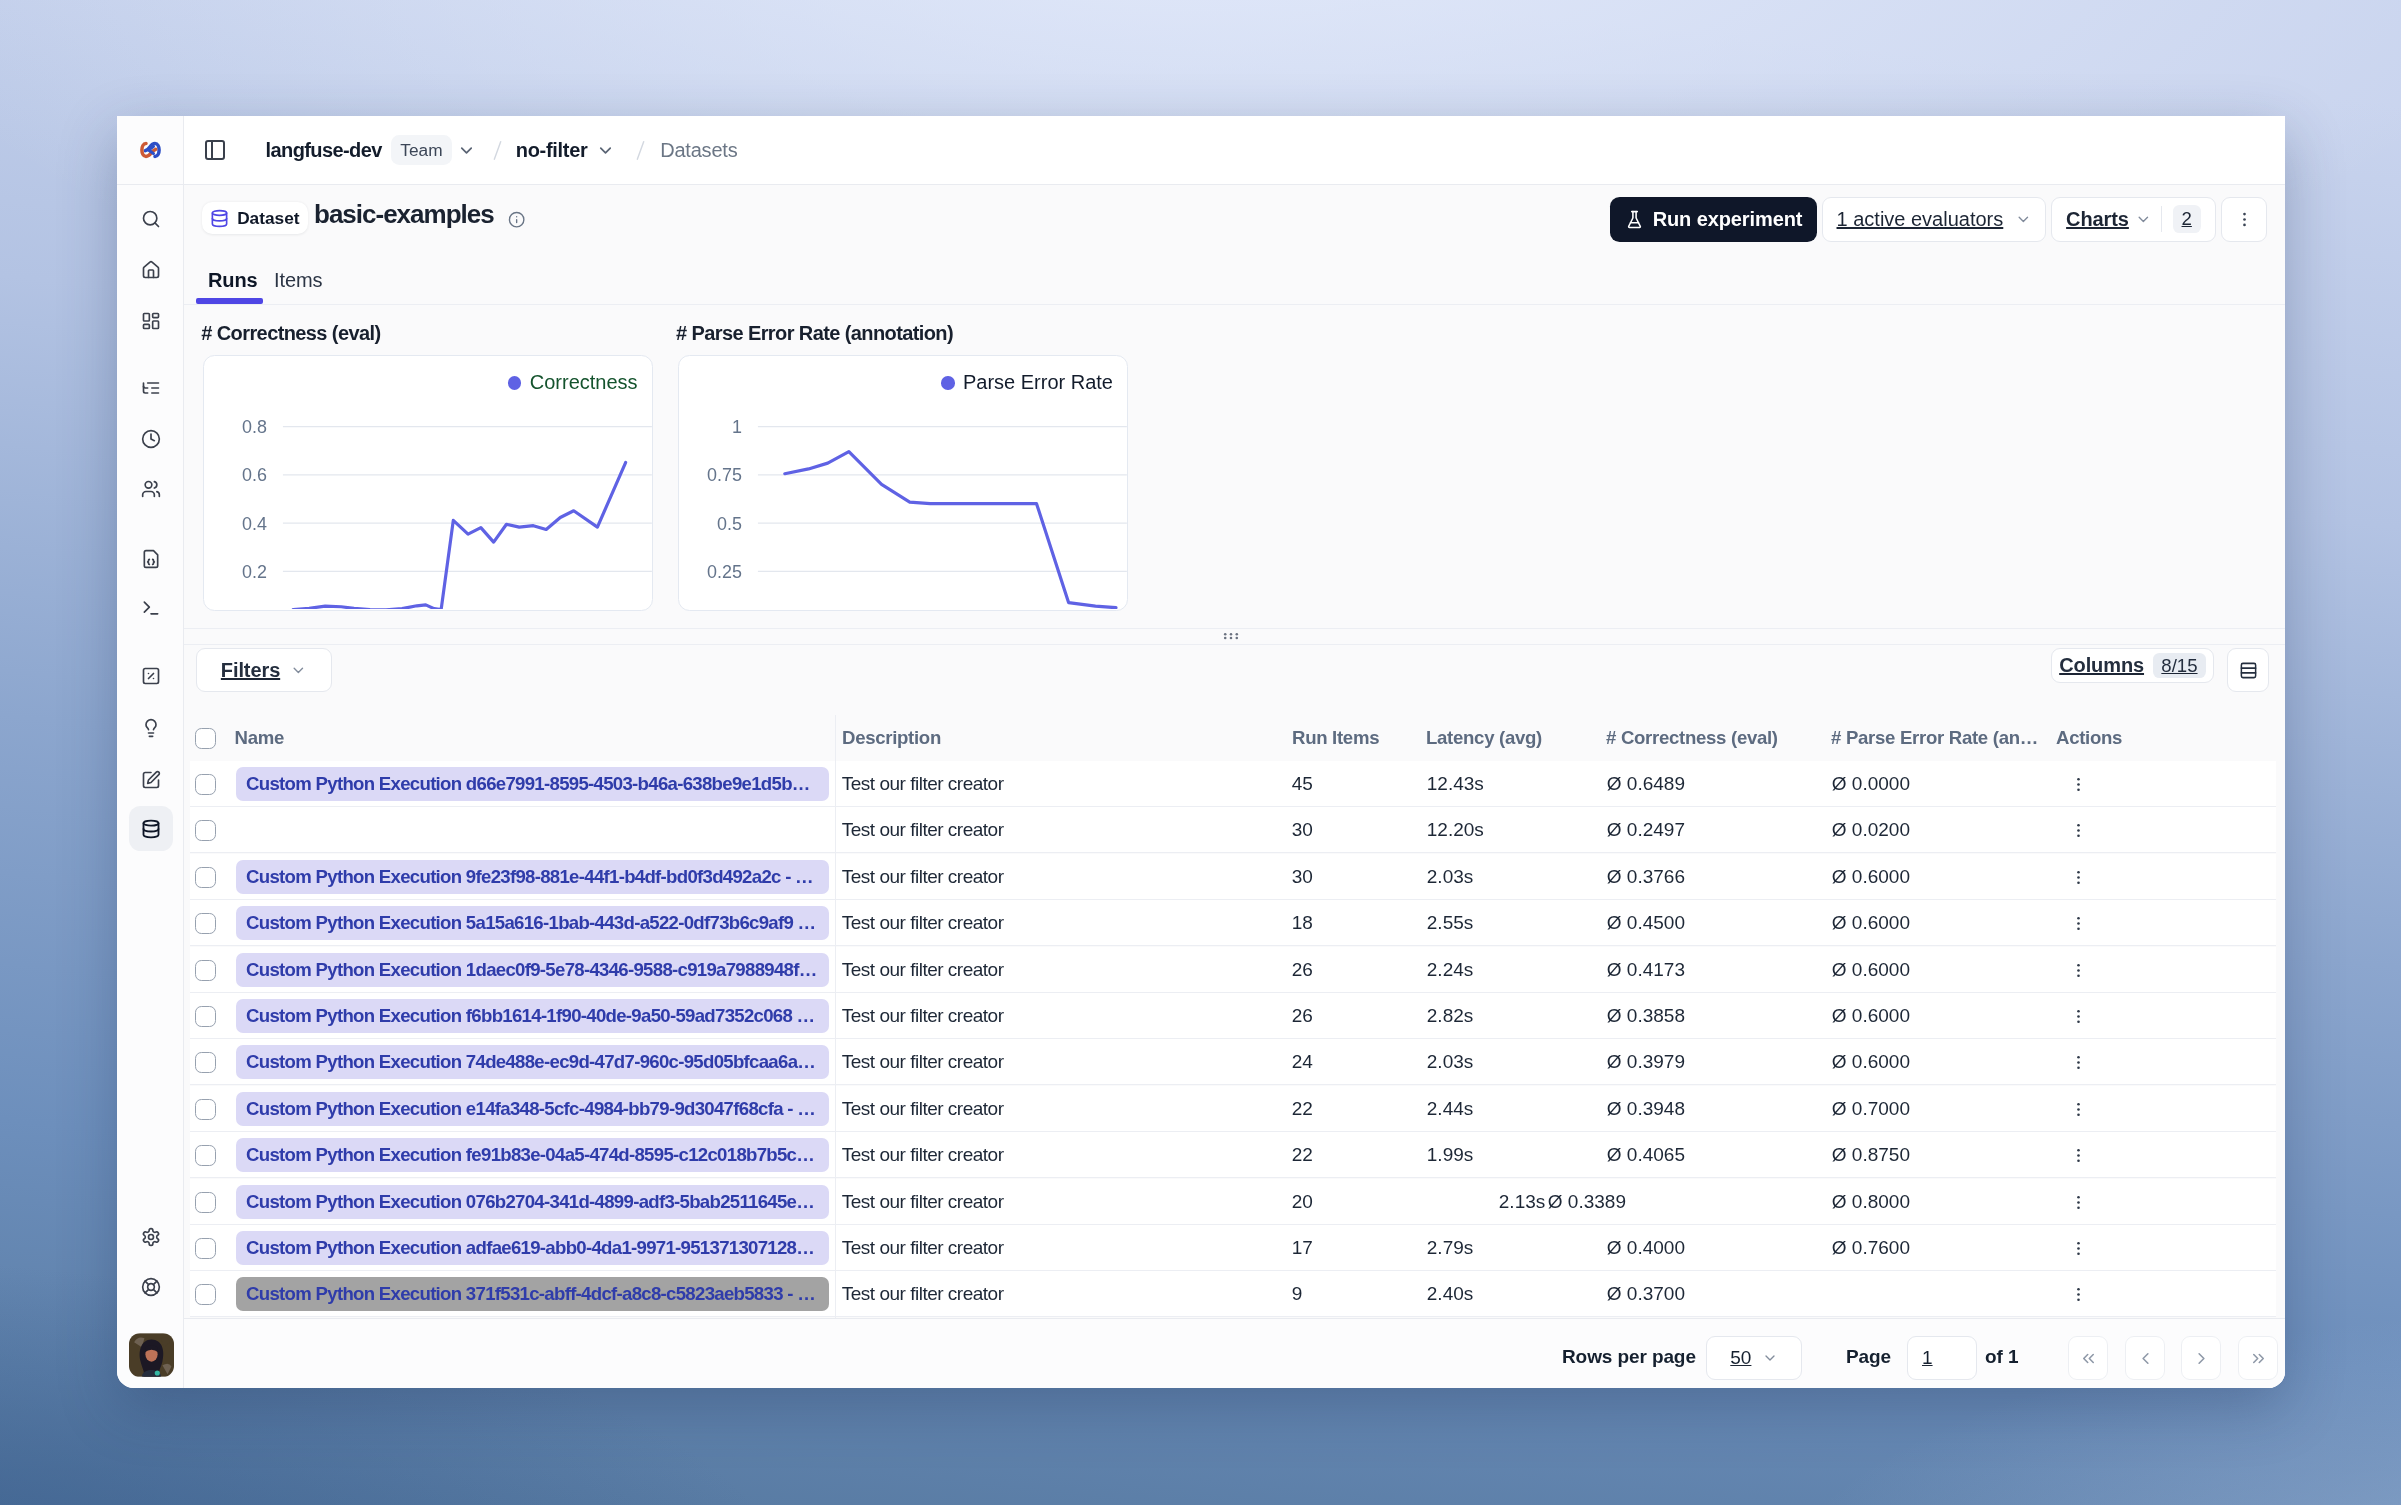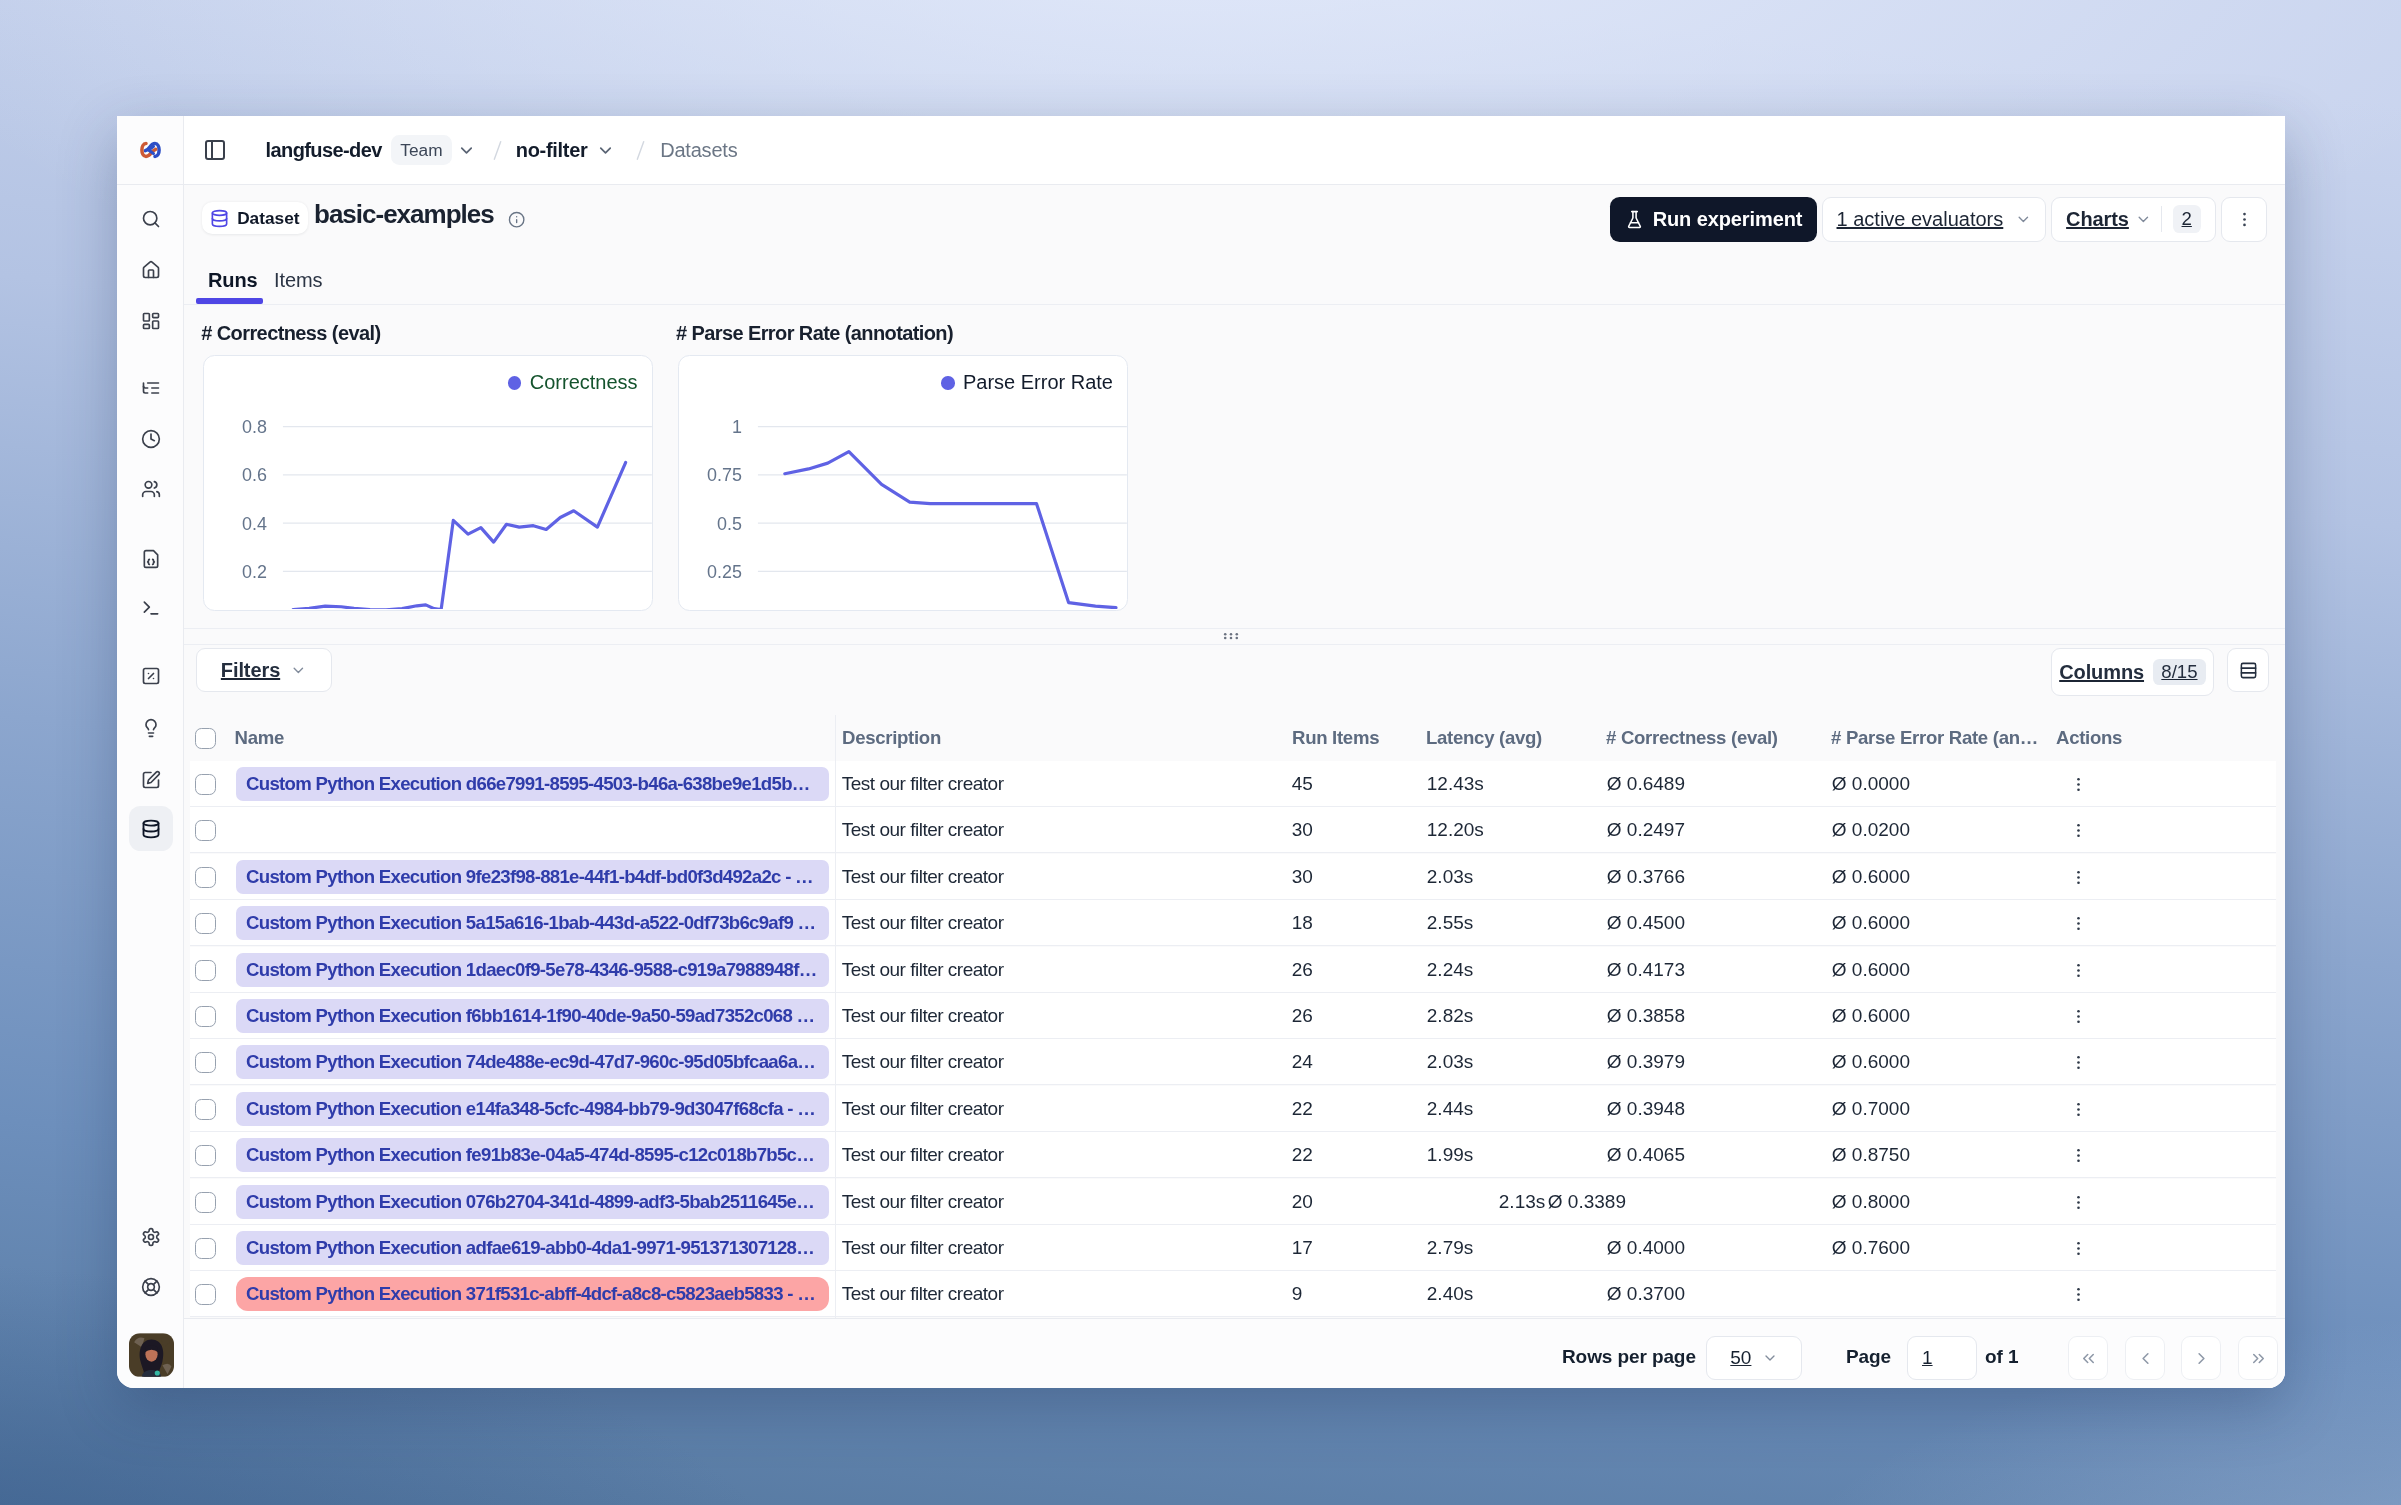--- a/index.html
+++ b/index.html
@@ -292,21 +292,21 @@
           <circle cx="23" cy="11" r="2"></circle>
         </svg>
       </div>
 <div class="sep" style="left:0;top:459px;width:2101px;height:1.3px"></div>
 <div class="abs btn row" style="left:12px;top:463px;width:136px;height:44px;justify-content:center;gap:10.3px">
         <span style="font-size:20px;color:#242e3e;font-weight:bold;letter-spacing:-0.1px">Filters</span>
         <svg width="16.7" height="16.7" viewBox="0 0 24 24" fill="none" stroke="#828c9c" stroke-width="2" stroke-linecap="round" stroke-linejoin="round">
           <path d="m6 9 6 6 6-6"></path>
         </svg>
       </div>
-<div class="abs btn row" style="left:1867px;top:463px;width:163px;height:48px;justify-content:center;gap:9px">
+<div class="abs btn row" style="left:1867px;top:463px;width:163px;height:35px;justify-content:center;gap:9px">
         <span style="font-size:20px;color:#242e3e;font-weight:bold;letter-spacing:-0.1px">Columns</span>
         <span style="background:#e8ecf2;border-radius:6.4px;padding:1.9px 8.3px;font-size:18.6px;color:#242e3e">8/15</span>
       </div>
 <div class="abs btn" style="left:2043px;top:463px;width:42px;height:44px;display:flex;align-items:center;justify-content:center">
         <svg width="19" height="19" viewBox="0 0 24 24" fill="none" stroke="#242e3e" stroke-width="1.9" stroke-linecap="round" stroke-linejoin="round">
           <rect width="18" height="18" x="3" y="3" rx="2"></rect>
           <path d="M21 9H3"></path>
           <path d="M21 15H3"></path>
         </svg>
       </div>
@@ -547,21 +547,21 @@
             <circle cx="12" cy="18.6" r="1.65"></circle>
           </svg>
         </div>
 <div style="position:absolute;left:0;bottom:0;width:100%;height:1.3px;background:#eceef3"></div>
 </div>
 <div class="abs" style="left:5.8px;top:1086px;width:2086px;height:46px;background:#fff">
 <div class="row" style="position:absolute;left:5.1px;top:0;height:100%">
           <span style="display:inline-block;width:21px;height:21px;border:1.3px solid #97a1af;border-radius:6.4px;background:#fff"></span>
         </div>
 <div class="row" style="position:absolute;left:46px;top:0;height:100%;width:593px">
-          <span style="display:block;max-width:593px;background:#fca5a5;border-radius:12px;padding:5.8px 10.3px 6.4px;font-size:18.6px;font-weight:bold;color:#2f3caa;letter-spacing:-0.7px;white-space:nowrap;overflow:hidden;text-overflow:ellipsis">Custom Python Execution 371f531c-abff-4dcf-a8c8-c5823aeb5833 - full</span>
+          <span style="display:block;max-width:593px;background:#a3a3a3;border-radius:7px;padding:5.8px 10.3px 6.4px;font-size:18.6px;font-weight:bold;color:#2f3caa;letter-spacing:-0.7px;white-space:nowrap;overflow:hidden;text-overflow:ellipsis">Custom Python Execution 371f531c-abff-4dcf-a8c8-c5823aeb5833 - full</span>
         </div>
 <div class="row cell" style="position:absolute;left:652px;top:0;height:100%;letter-spacing:-0.5px">Test our filter creator</div>
 <div class="row cell" style="position:absolute;left:1102px;top:0;height:100%">9</div>
 <div class="row cell" style="position:absolute;left:1237px;top:0;height:100%">2.40s</div>
 <div class="row cell" style="position:absolute;left:1417px;top:0;height:100%">Ø 0.3700</div>
 <div class="row" style="position:absolute;left:1879px;top:0;height:100%">
           <svg width="19" height="19" viewBox="0 0 24 24" fill="#2f3948">
             <circle cx="12" cy="5.4" r="1.65"></circle>
             <circle cx="12" cy="12" r="1.65"></circle>
             <circle cx="12" cy="18.6" r="1.65"></circle>

